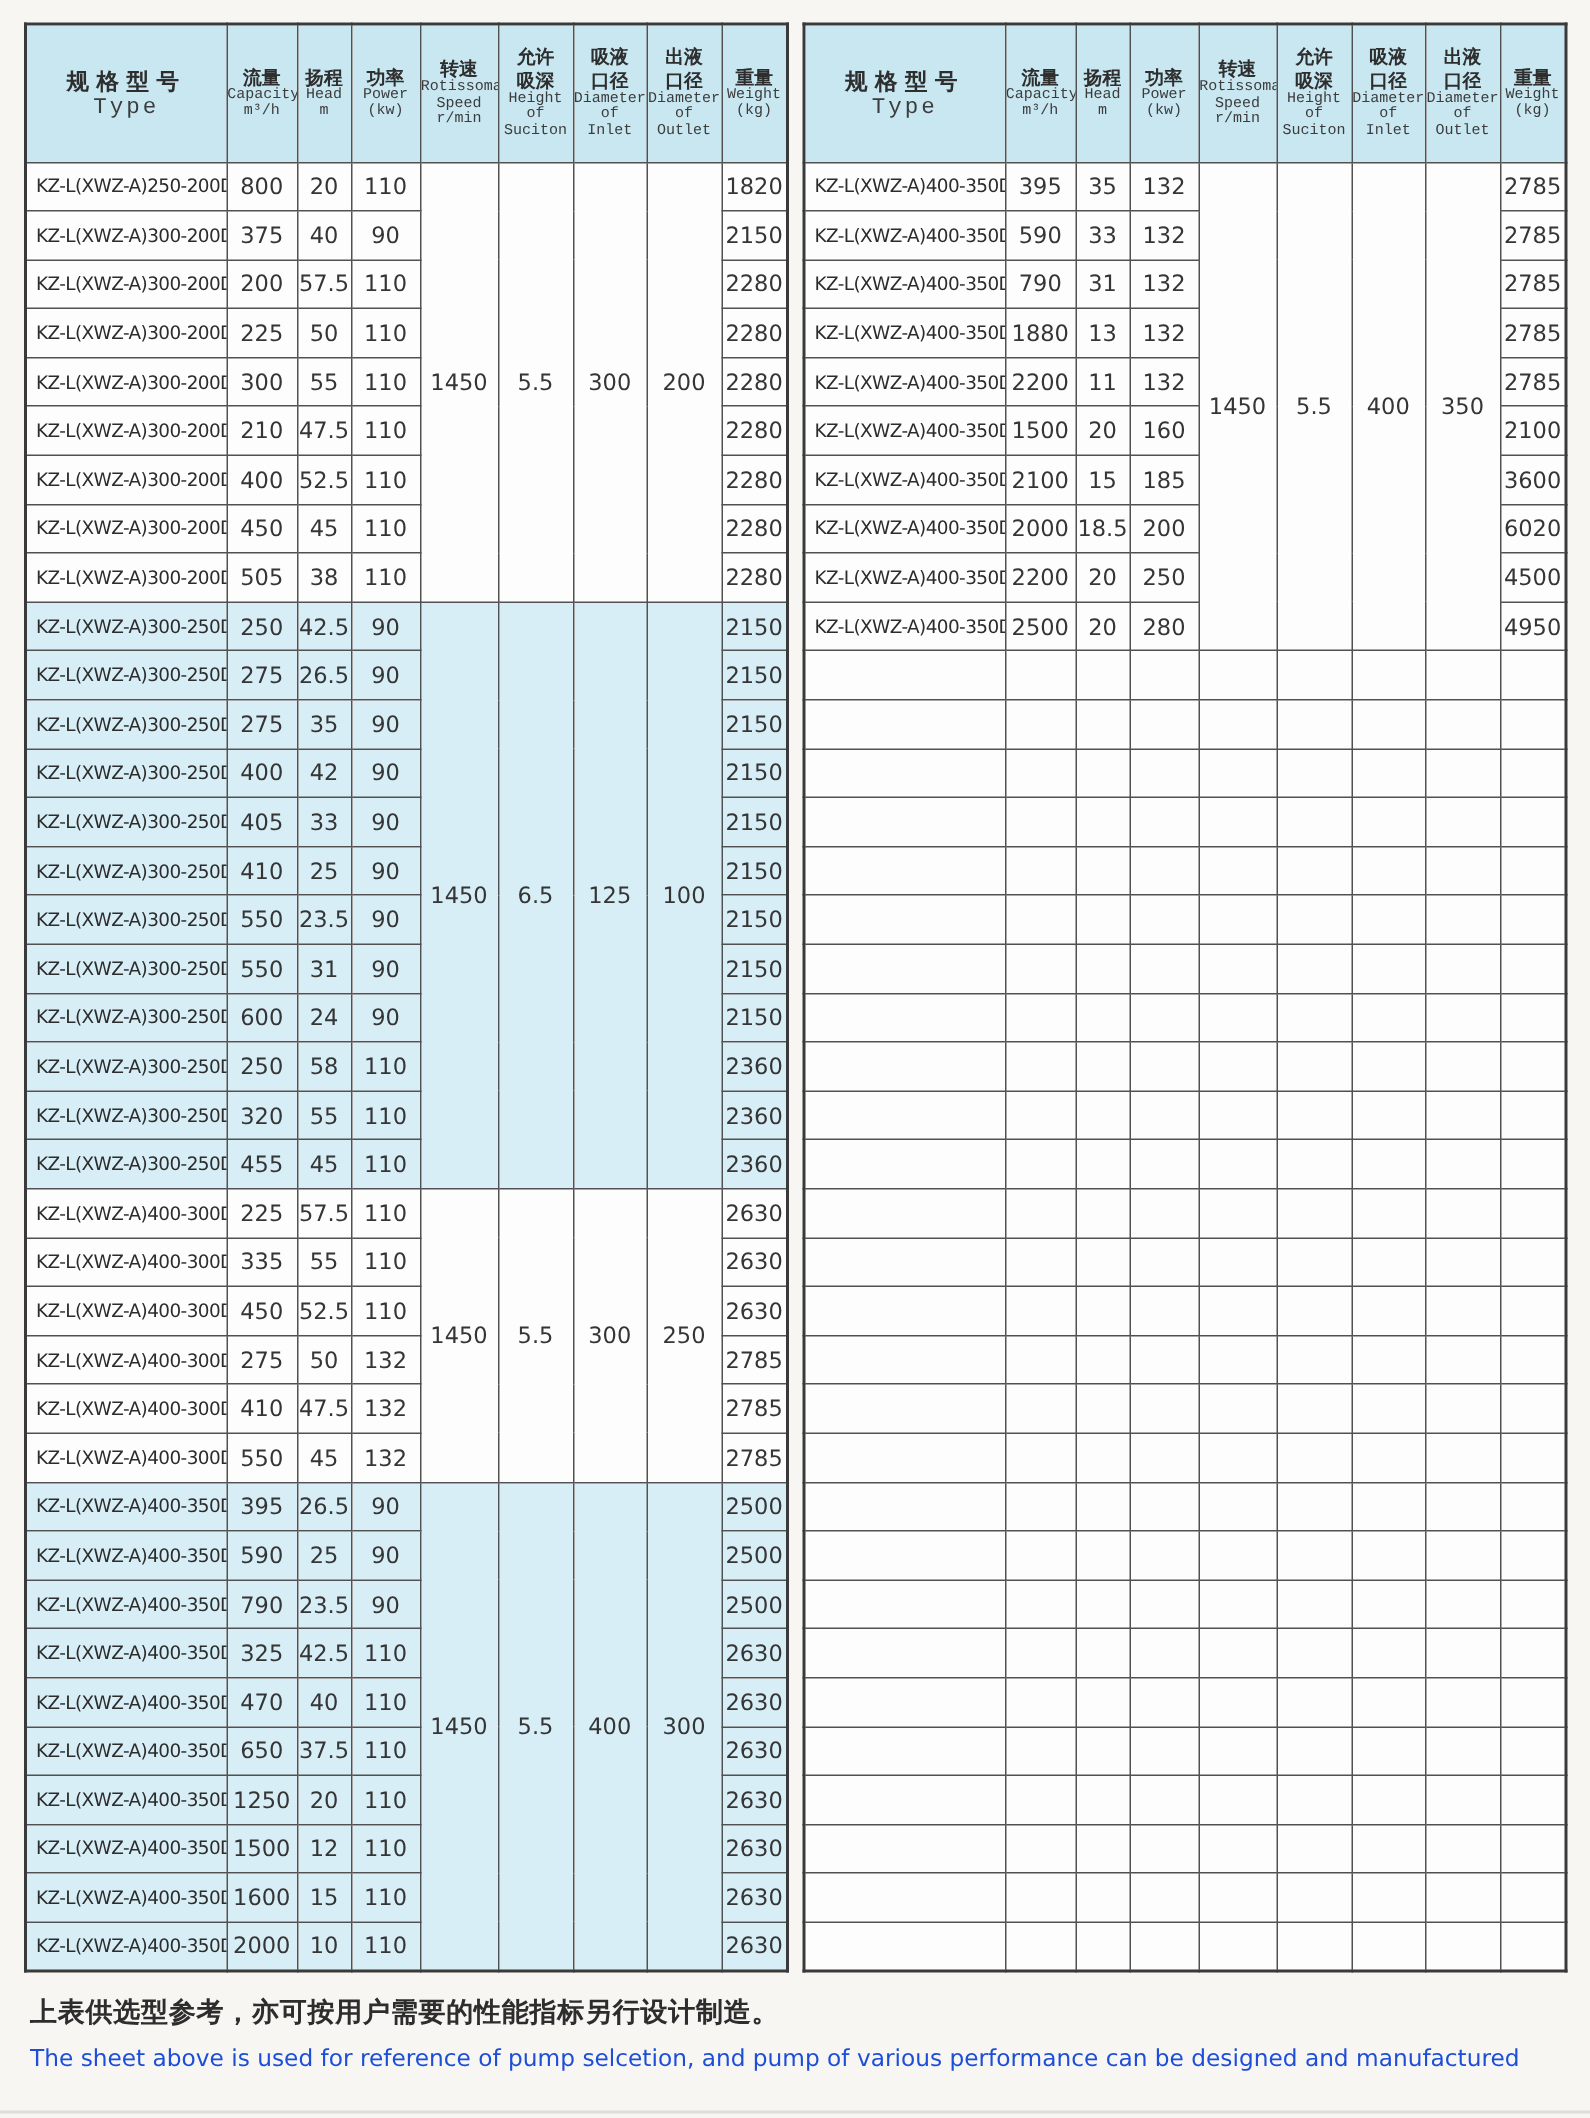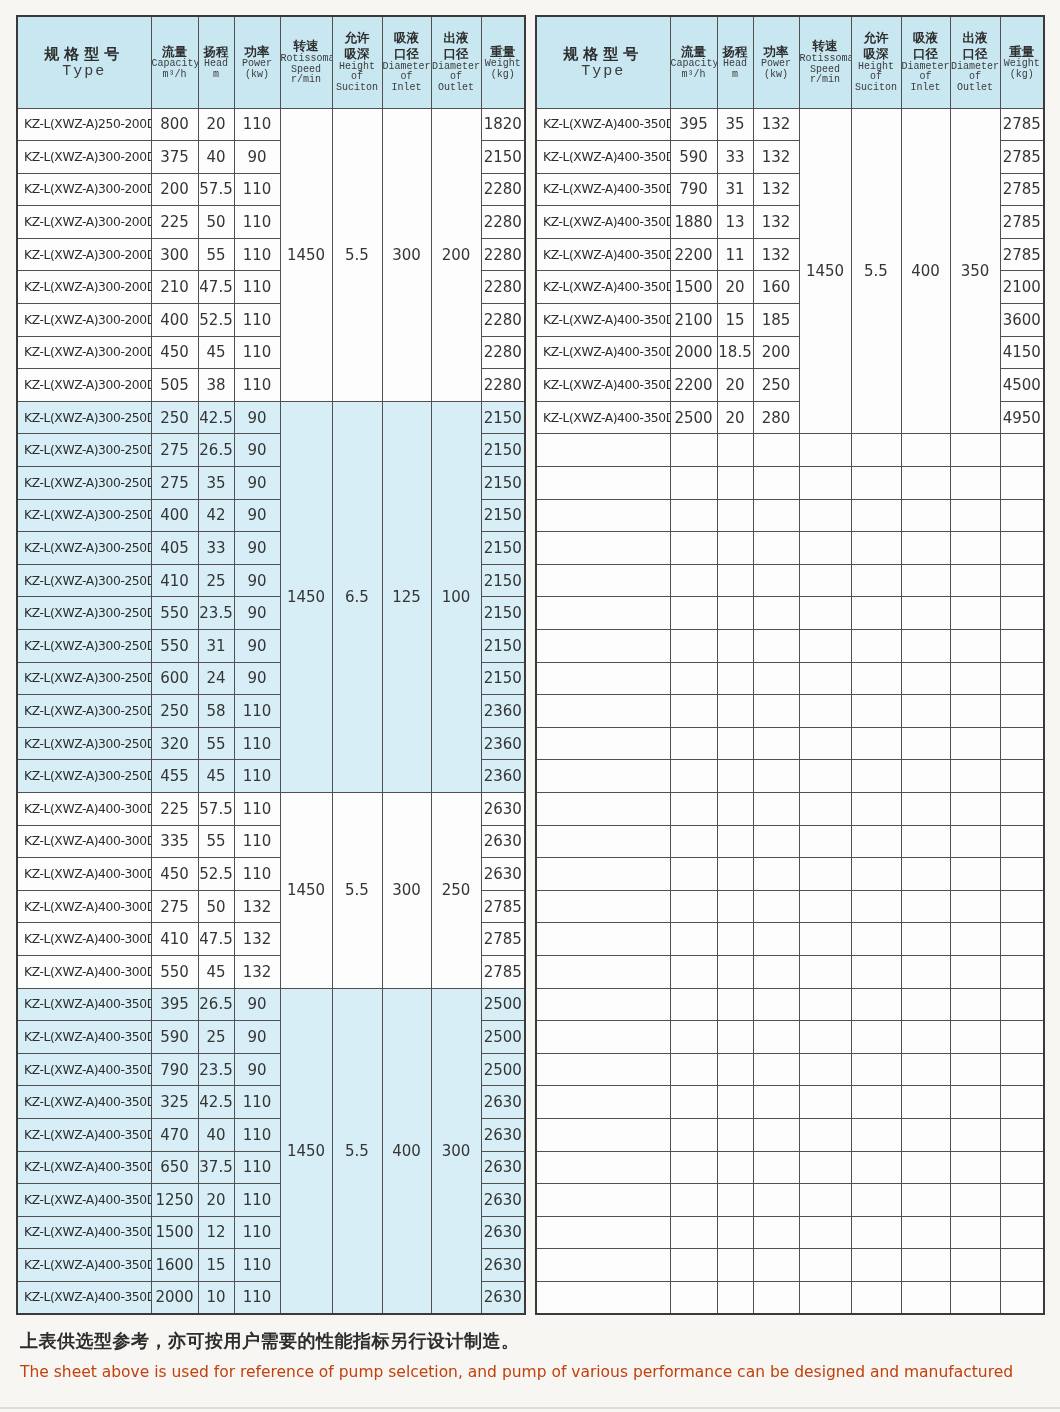--- a/index.html
+++ b/index.html
@@ -45,21 +45,21 @@
     white-space:nowrap;color:#2c2c2c;
   }
   tr.blue td{background:var(--blue-row);}
   tr.white td{background:var(--white-row);}
   .footer{margin:14px 2px 0 4px;}
   .footer .cn{
     margin:0 0 8px 0;font-size:18px;font-weight:bold;color:#2d2d2d;
     letter-spacing:0.5px;
   }
   .footer .en{
-    margin:0;font-size:15.5px;color:#c2410c;line-height:1.42;
+    margin:0;font-size:15.5px;color:#1d4ed8;line-height:1.42;
   }
   .bottom-rule{
     position:absolute;left:0;bottom:3px;width:100%;height:2px;
     background:#dcdcda;
   }
 </style>
 </head>
 <body>
 
 <div class="page">
@@ -528,21 +528,21 @@
             <td>2100</td>
             <td>15</td>
             <td>185</td>
             <td>3600</td>
           </tr>
           <tr class="white">
             <td class="type-cell">KZ-L(XWZ-A)400-350DF₁</td>
             <td>2000</td>
             <td>18.5</td>
             <td>200</td>
-            <td>4150</td>
+            <td>6020</td>
           </tr>
           <tr class="white">
             <td class="type-cell">KZ-L(XWZ-A)400-350DF₂</td>
             <td>2200</td>
             <td>20</td>
             <td>250</td>
             <td>4500</td>
           </tr>
           <tr class="white">
             <td class="type-cell">KZ-L(XWZ-A)400-350DF₃</td>

